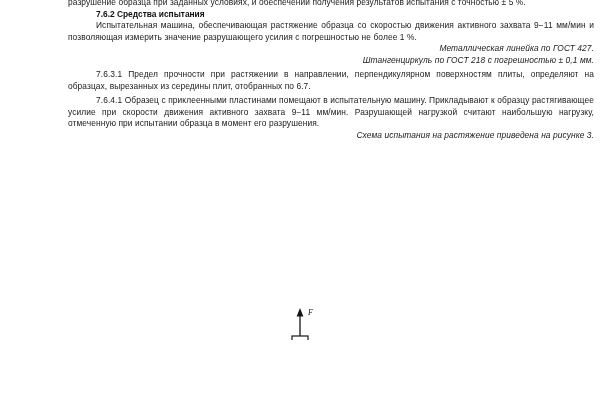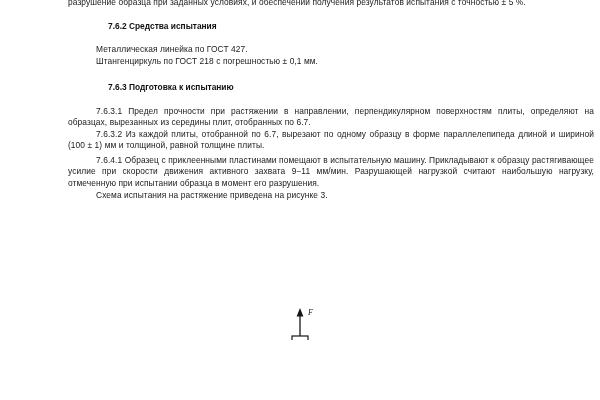--- a/index.html
+++ b/index.html
@@ -25,24 +25,25 @@
   p.para {
     margin: 0;
     font-size: 8.4px;
     line-height: 11.55px;
     text-align: justify;
     text-justify: inter-word;
     color: #202020;
     letter-spacing: 0.01em;
   }
   p.para.nojust {
-    text-align: left;
+    text-align: right;
+    font-style: italic;
   }
   p.heading {
-    margin: 12px;
+    margin: 0;
     font-size: 8.4px;
     line-height: 11.55px;
     font-weight: bold;
     color: #101010;
     text-indent: 28px;
   }
   p.indent {
     text-indent: 28px;
   }
   .gap-sm {
@@ -71,34 +72,33 @@
 <body>
 
 <div id="page">
 
   <div class="doc-body">
 
     <p class="para">разрушение образца при заданных условиях, и обеспечении получения результатов испытания с точностью ± 5 %.</p>
 
     <p class="heading">7.6.2 Средства испытания</p>
 
+    <p class="para indent">Испытательная машина, обеспечивающая растяжение образца со скоростью движения активного захвата 9−11 мм/мин и позволяющая измерить значение разрушающего усилия с погрешностью не более 1 %.</p>
 
     <p class="para nojust indent">Металлическая линейка по ГОСТ 427.</p>
 
     <p class="para nojust indent">Штангенциркуль по ГОСТ 218 с погрешностью ± 0,1 мм.</p>
 
 
 
     <div class="gap-sm"></div>
 
-    <p class="heading">7.6.3 Подготовка к испытанию</p>
 
     <p class="para indent">7.6.3.1 Предел прочности при растяжении в направлении, перпендикулярном поверхностям плиты, определяют на образцах, вырезанных из середины плит, отобранных по 6.7.</p>
 
-    <p class="para indent">7.6.3.2 Из каждой плиты, отобранной по 6.7, вырезают по одному образцу в форме параллелепипеда длиной и шириной (100 ± 1) мм и толщиной, равной толщине плиты.</p>
 
 
     <div class="gap-sm"></div>
 
 
     <p class="para indent">7.6.4.1 Образец с приклеенными пластинами помещают в испытательную машину. Прикладывают к образцу растягивающее усилие при скорости движения активного захвата 9−11 мм/мин. Разрушающей нагрузкой считают наибольшую нагрузку, отмеченную при испытании образца в момент его разрушения.</p>
 
     <p class="para nojust indent">Схема испытания на растяжение приведена на рисунке 3.</p>
 
   </div>

